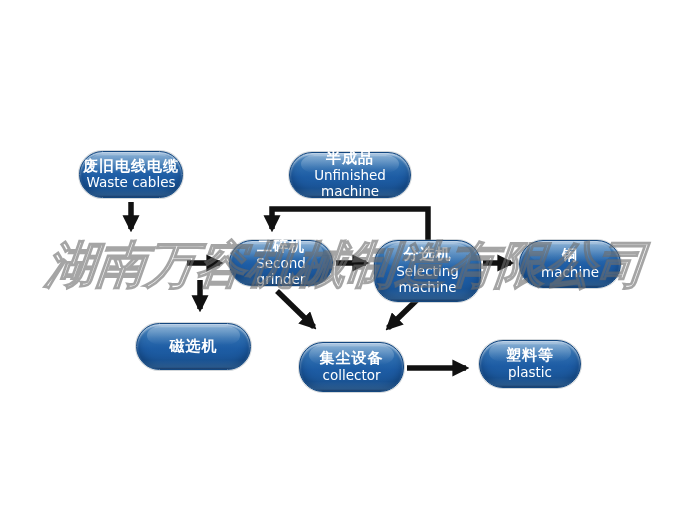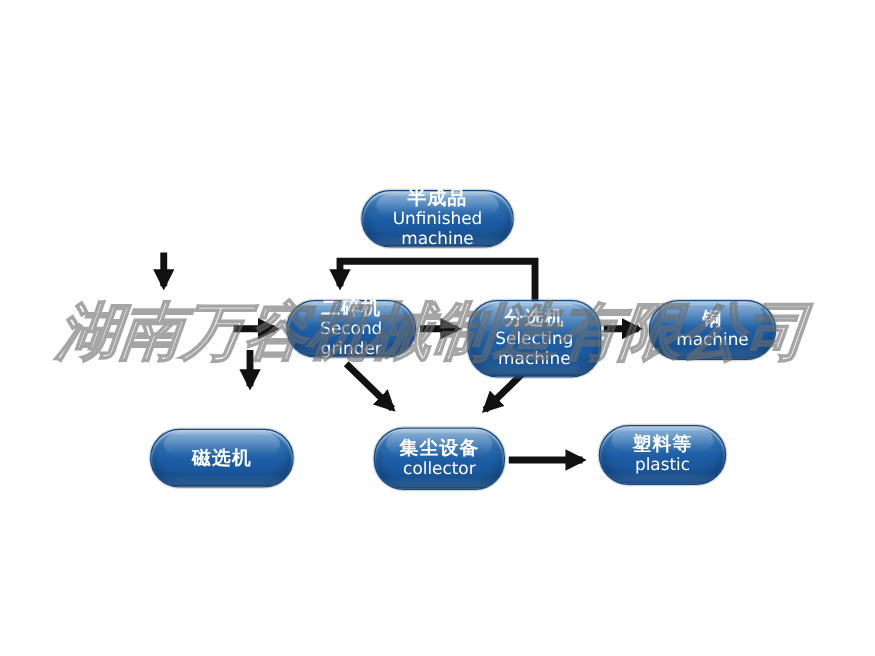--- a/index.html
+++ b/index.html
@@ -26,21 +26,21 @@
   }
   .node .zh{font-size:15px;font-weight:700;line-height:1.18;letter-spacing:1px;position:relative;z-index:1;}
   .node .en{font-size:13.5px;font-weight:400;line-height:1.18;position:relative;z-index:1;}
   
   .n-waste{left:79px;top:151px;width:104px;height:47px;}
   .n-unfinished{left:289px;top:152px;width:122px;height:46px;}
   .n-first{left:75px;top:240px;width:109px;height:47px;}
   .n-second{left:229px;top:240px;width:104px;height:46px;justify-content:center;}
   .n-select{left:374px;top:240px;width:107px;height:62px;}
   .n-copper{left:519px;top:240px;width:102px;height:48px;}
-  .n-magnetic{left:120px;top:323px;width:115px;height:47px;margin-top:20px;}
+  .n-magnetic{left:136px;top:323px;width:115px;height:47px;}
   .n-collector{left:299px;top:342px;width:105px;height:50px;}
   .n-plastic{left:479px;top:340px;width:102px;height:48px;}
   .watermark{
     position:absolute;left:46px;top:232px;z-index:3;
     white-space:nowrap;pointer-events:none;
     font-size:50px;font-weight:700;font-style:italic;letter-spacing:0px;
     color:rgba(255,255,255,0.06);
     -webkit-text-stroke:1.2px rgba(105,105,105,0.6);
     transform:skewX(-6deg);
   }
@@ -62,20 +62,24 @@
       <path d="M336,263 L366,263" marker-end="url(#ah)"></path>
       <path d="M483,263 L511,263" marker-end="url(#ah)"></path>
       <path d="M200,280 L200,309" marker-end="url(#ah)"></path>
       <path d="M277,291 L314,327" marker-end="url(#ah)"></path>
       <path d="M424,293 L388,328" marker-end="url(#ah)"></path>
       <path d="M407,368 L466,368" marker-end="url(#ah)"></path>
       <path d="M428,242 L428,209 L272,209 L272,229" marker-end="url(#ah)" stroke-linejoin="miter"></path>
     </g>
   </svg>
 
+  <div class="node n-waste">
+    <div class="zh">废旧电线电缆</div>
+    <div class="en">Waste cables</div>
+  </div>
 
   <div class="node n-unfinished">
     <div class="zh">半成品</div>
     <div class="en">Unfinished machine</div>
   </div>
 
 
   <div class="node n-second">
     <div class="zh">二碎机</div>
     <div class="en">Second grinder</div>

